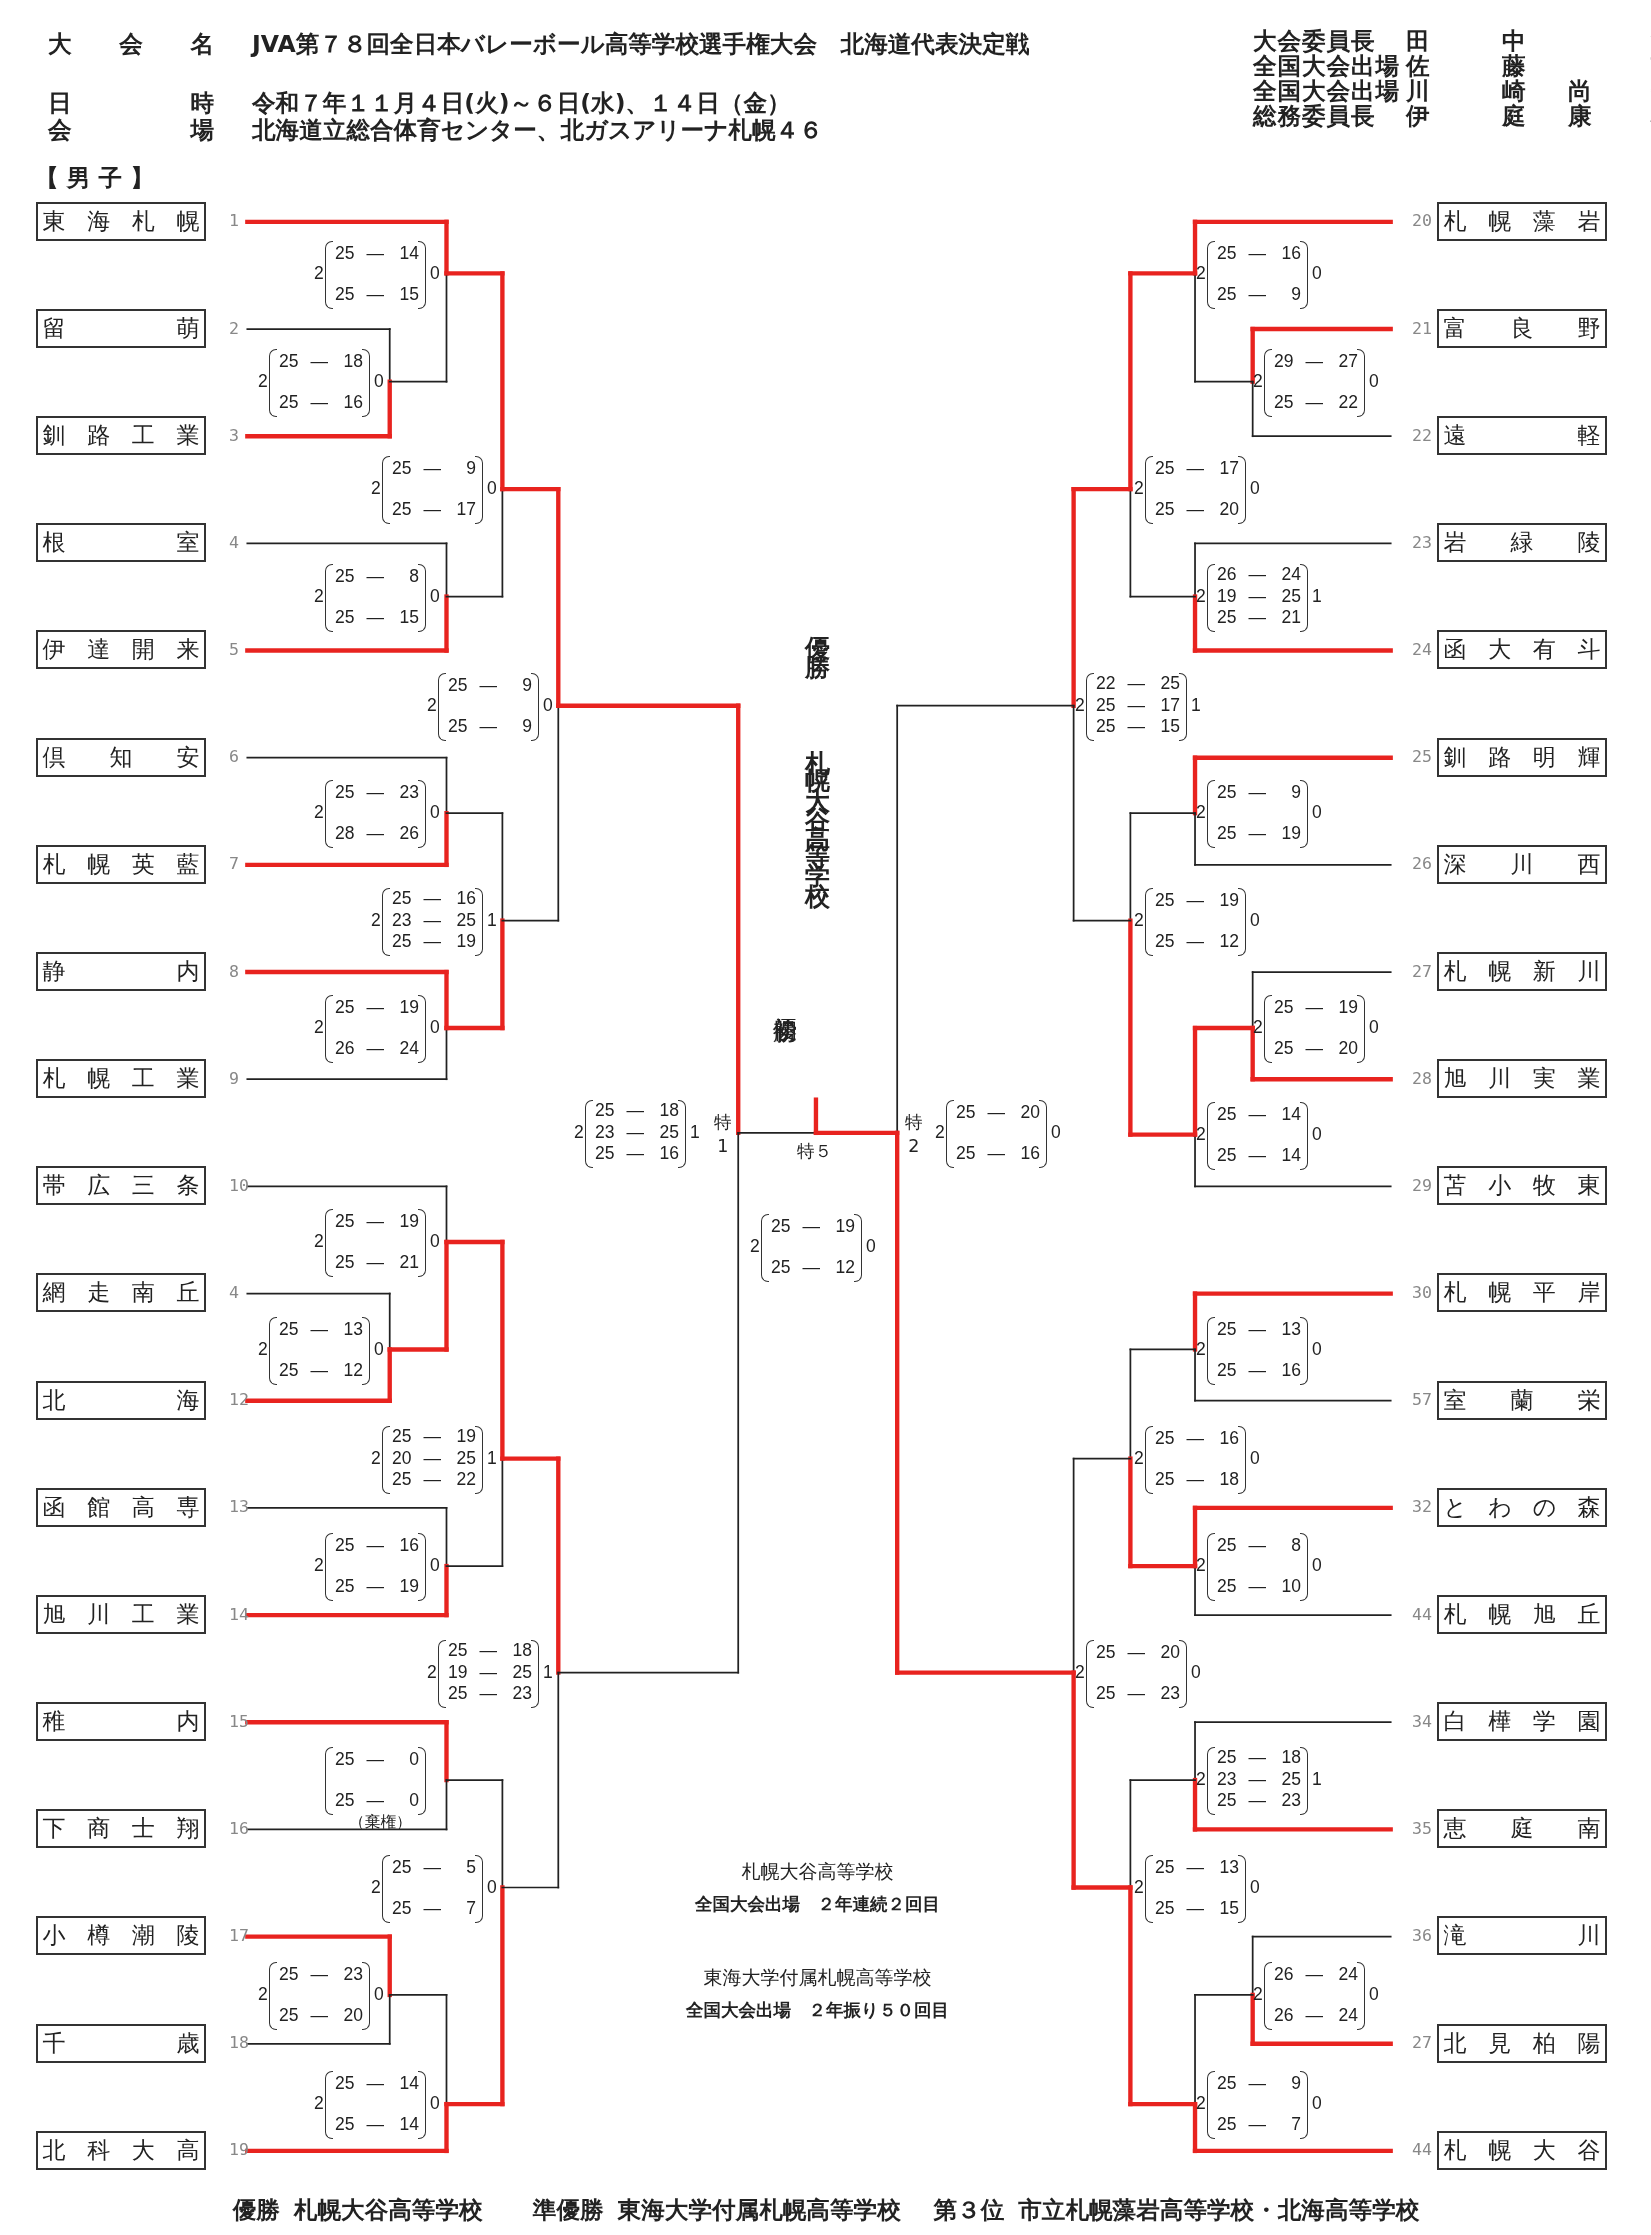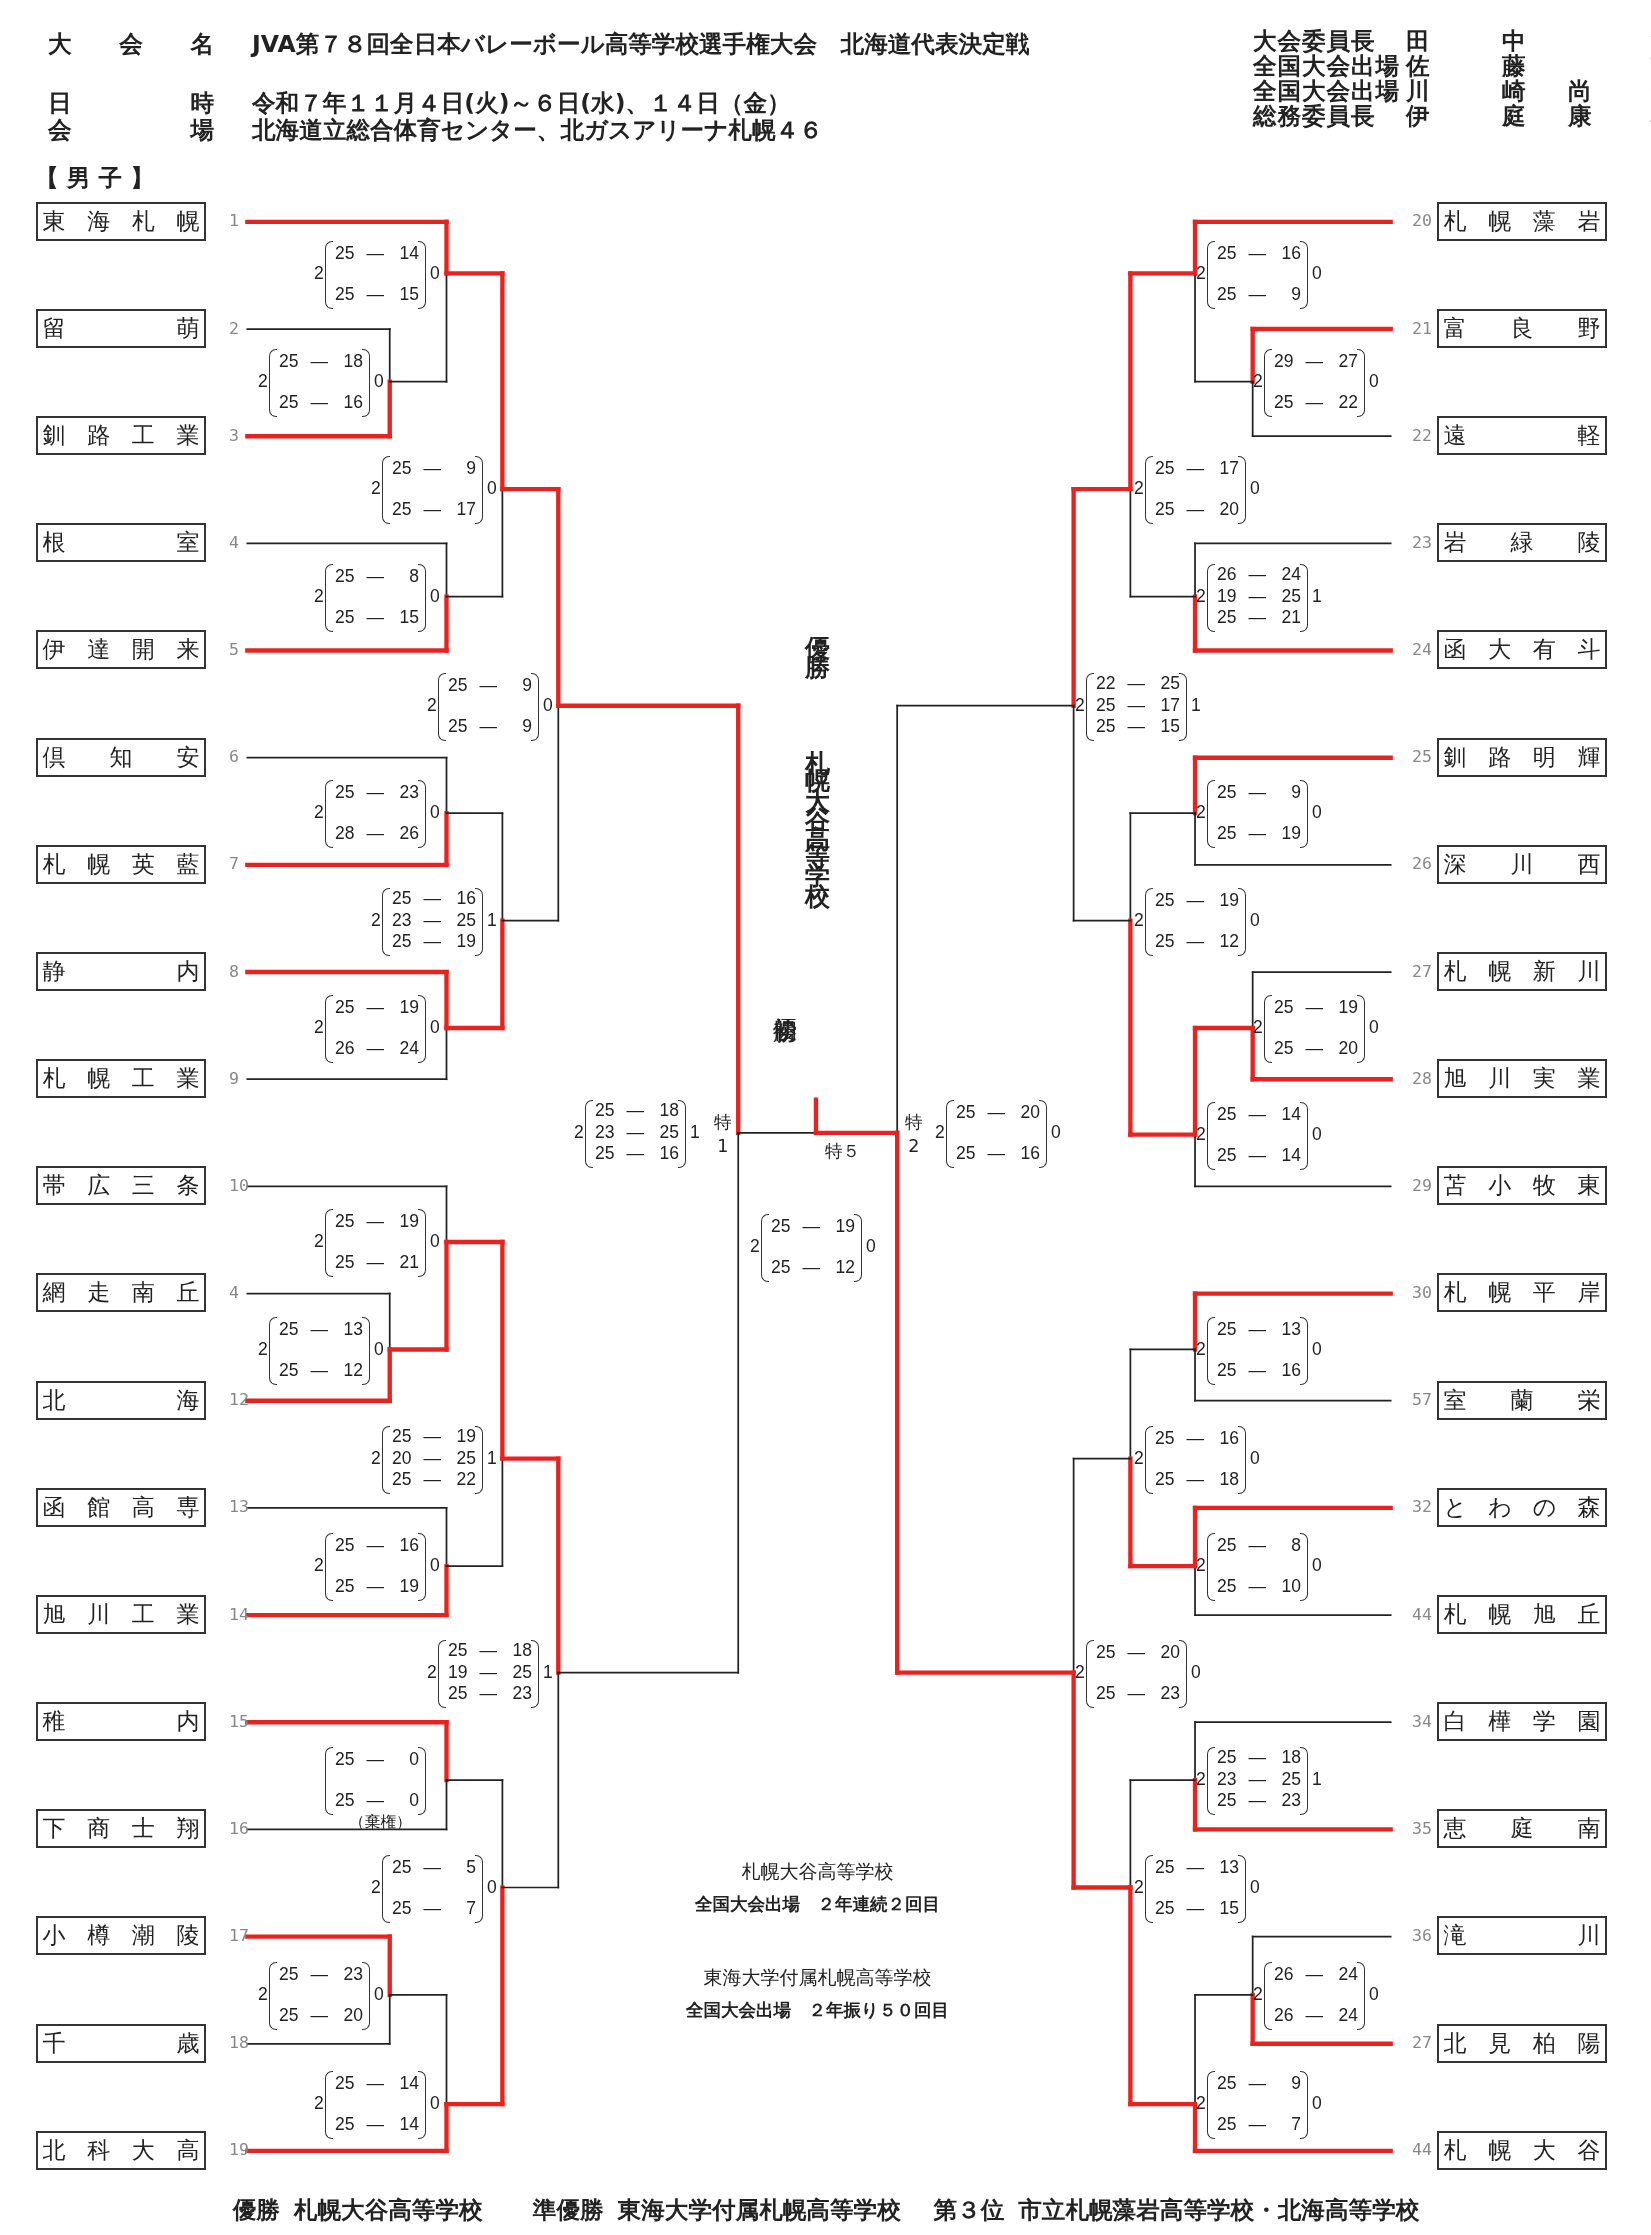--- a/index.html
+++ b/index.html
@@ -1103,21 +1103,21 @@
         <span>25</span>
         <span>—</span>
         <span style="width: 23px; text-align: right;">12</span>
       </div>
       <div style="position: absolute; right: 5.2px; top: 24px;">0</div>
     </div>
     <div class="lbl" style="left: 714px; top: 1111px; white-space: pre;">特
 1</div>
     <div class="lbl" style="left: 905px; top: 1111px; white-space: pre;">特
 2</div>
-    <div class="lbl" style="left: 797px; top: 1140px; white-space: pre; margin-left: 28px;">特５</div>
+    <div class="lbl" style="left: 797px; top: 1140px; white-space: pre;">特５</div>
   </div>
 
 <div class="champ-v" style="left:801px;top:616px;">優勝</div>
 <div class="champ-v" style="left:801px;top:729px;height:367px;">札幌大谷高等学校</div>
 <div class="first-v" style="left:772px;top:997px;">初優勝</div>
 
 <div class="note" style="left:643px;top:1859px;">
   <div class="a">札幌大谷高等学校</div>
   <div class="b">全国大会出場　２年連続２回目</div>
 </div>

